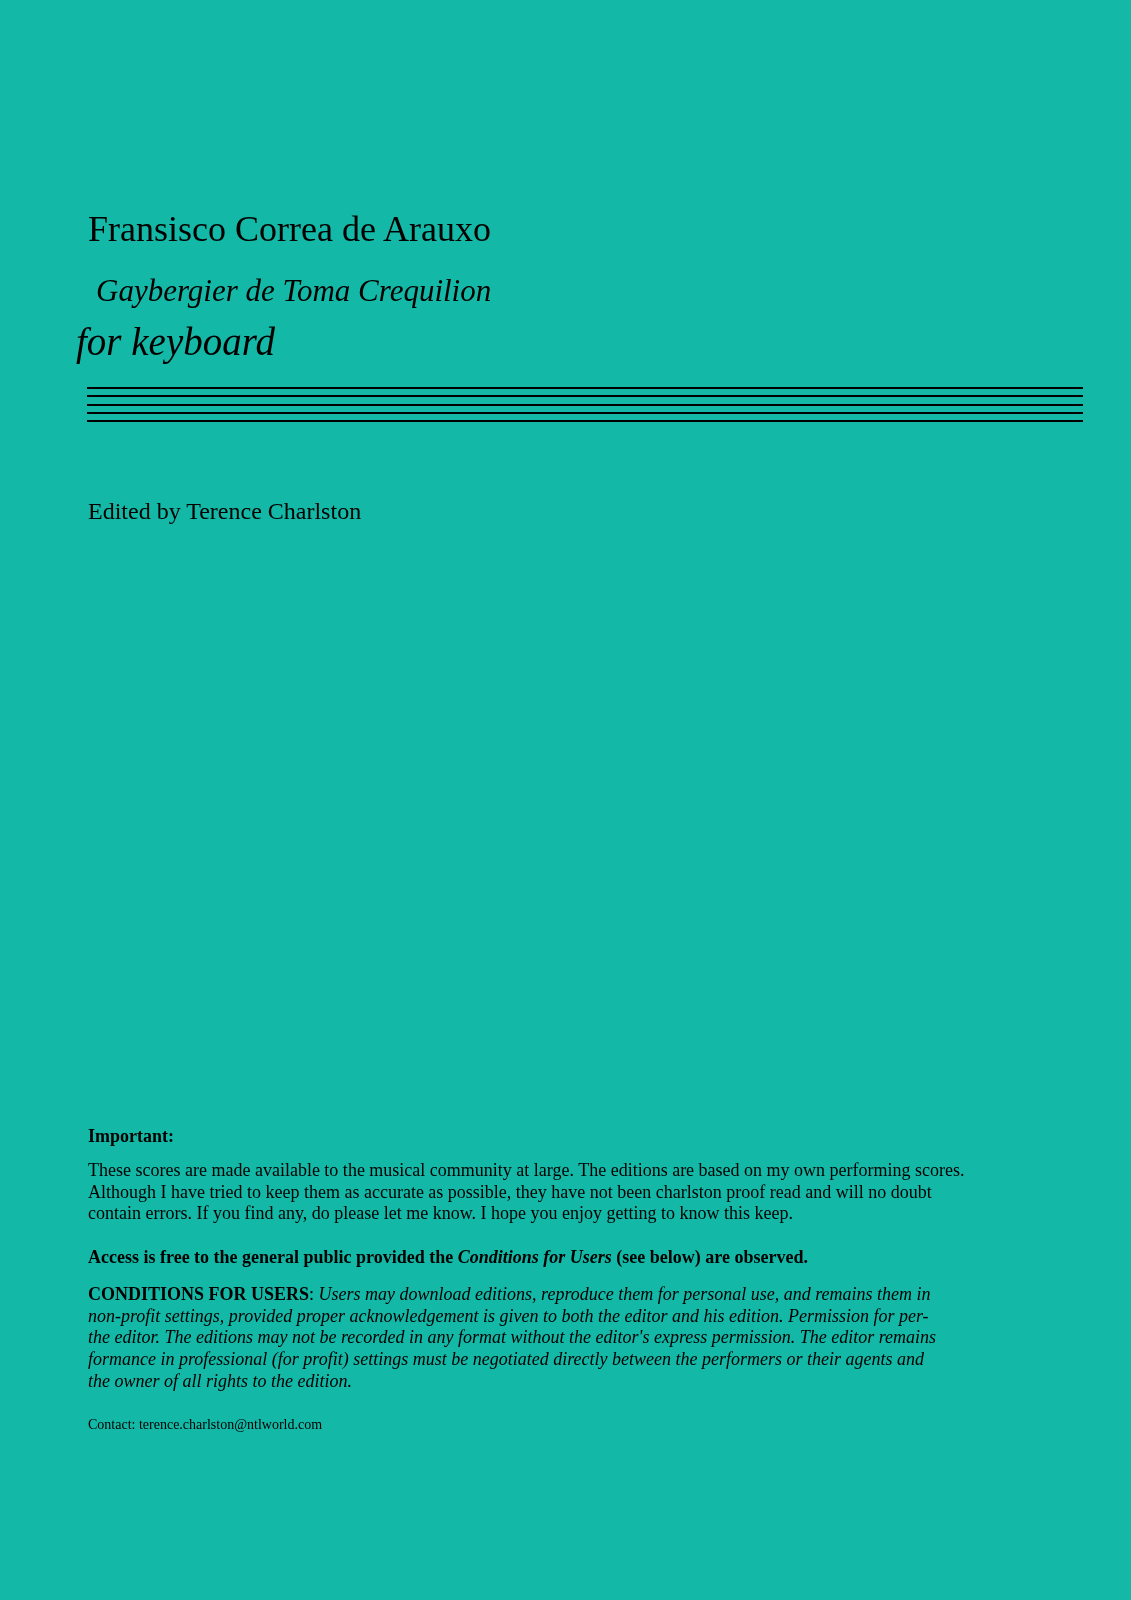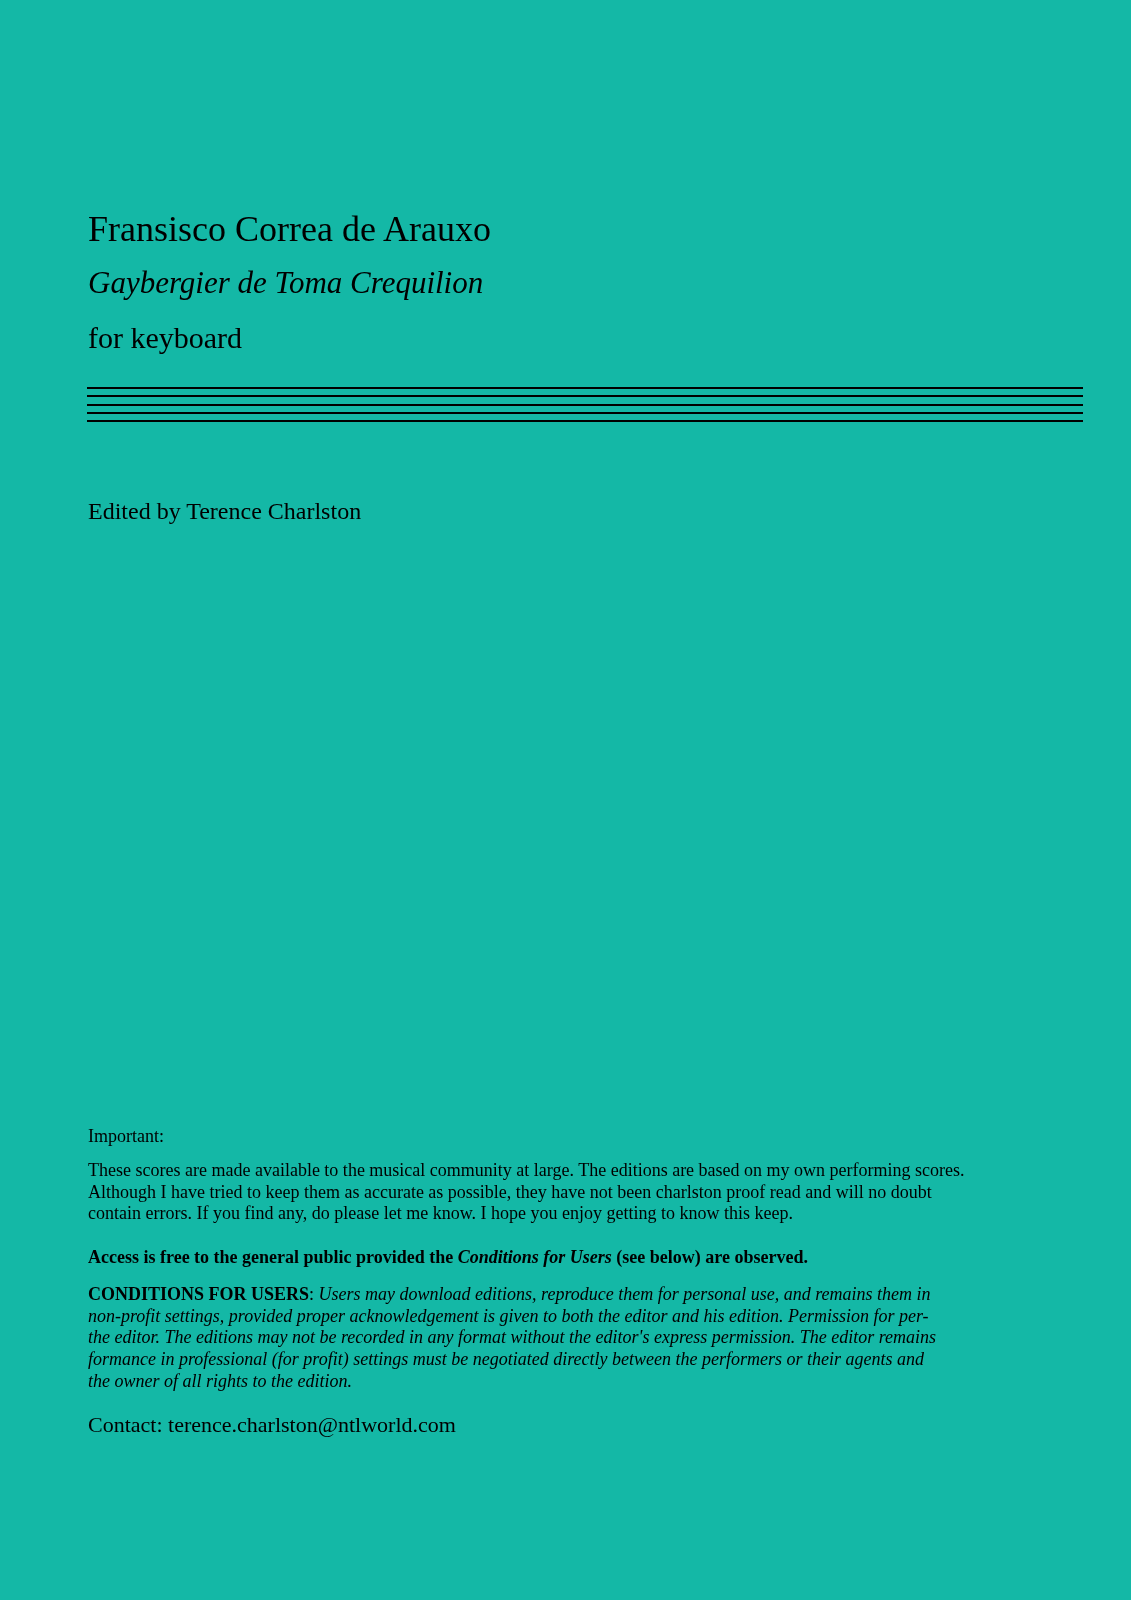--- a/index.html
+++ b/index.html
@@ -24,26 +24,27 @@
     line-height: 1.1;
     font-weight: normal;
     margin: 0;
   }
   .piece-title {
     left: 88px; top: 266px;
     font-size: 31px;
     line-height: 1.1;
     font-style: italic;
     font-weight: normal;
-    margin: 0;
+    margin: 8px;
   }
   .instrumentation {
-    left: 88px; top: 321px;
-    font-size: 30px;
+    left: 76px; top: 321px;
+    font-size: 39px;
     line-height: 1.1;
+    font-style: italic;
   }
 
   .staff {
     left: 87px; top: 387px;
     width: 996px; height: 35px;
     display: flex;
     flex-direction: column;
     justify-content: space-between;
   }
   .staff-line {
@@ -54,39 +55,39 @@
 
   .editor-credit {
     left: 88px; top: 498px;
     font-size: 24px;
     line-height: 1.1;
   }
 
   .notice-heading {
     left: 88px; top: 1126px;
     font-size: 18px;
-    font-weight: normal;
+    font-weight: bold;
     line-height: 1.2;
   }
   .body-block {
     left: 88px;
     width: 935px;
     font-size: 18px;
     line-height: 21.7px;
     margin: 0;
   }
   .availability { top: 1160px; }
   .access { top: 1247px; font-weight: bold; }
   .access .cond-users { font-style: italic; }
   .conditions { top: 1284px; font-style: italic; }
   .conditions .cond-heading { font-style: normal; font-weight: bold; }
   .conditions .cond-sep { font-style: normal; }
   .contact-line {
     left: 88px; top: 1414px;
-    font-size: 22px;
+    font-size: 14px;
     line-height: 21.7px;
   }
 </style>
 </head>
 <body>
 
 <div class="page">
 
   <h1 class="abs composer">Fransisco Correa de Arauxo</h1>
 

